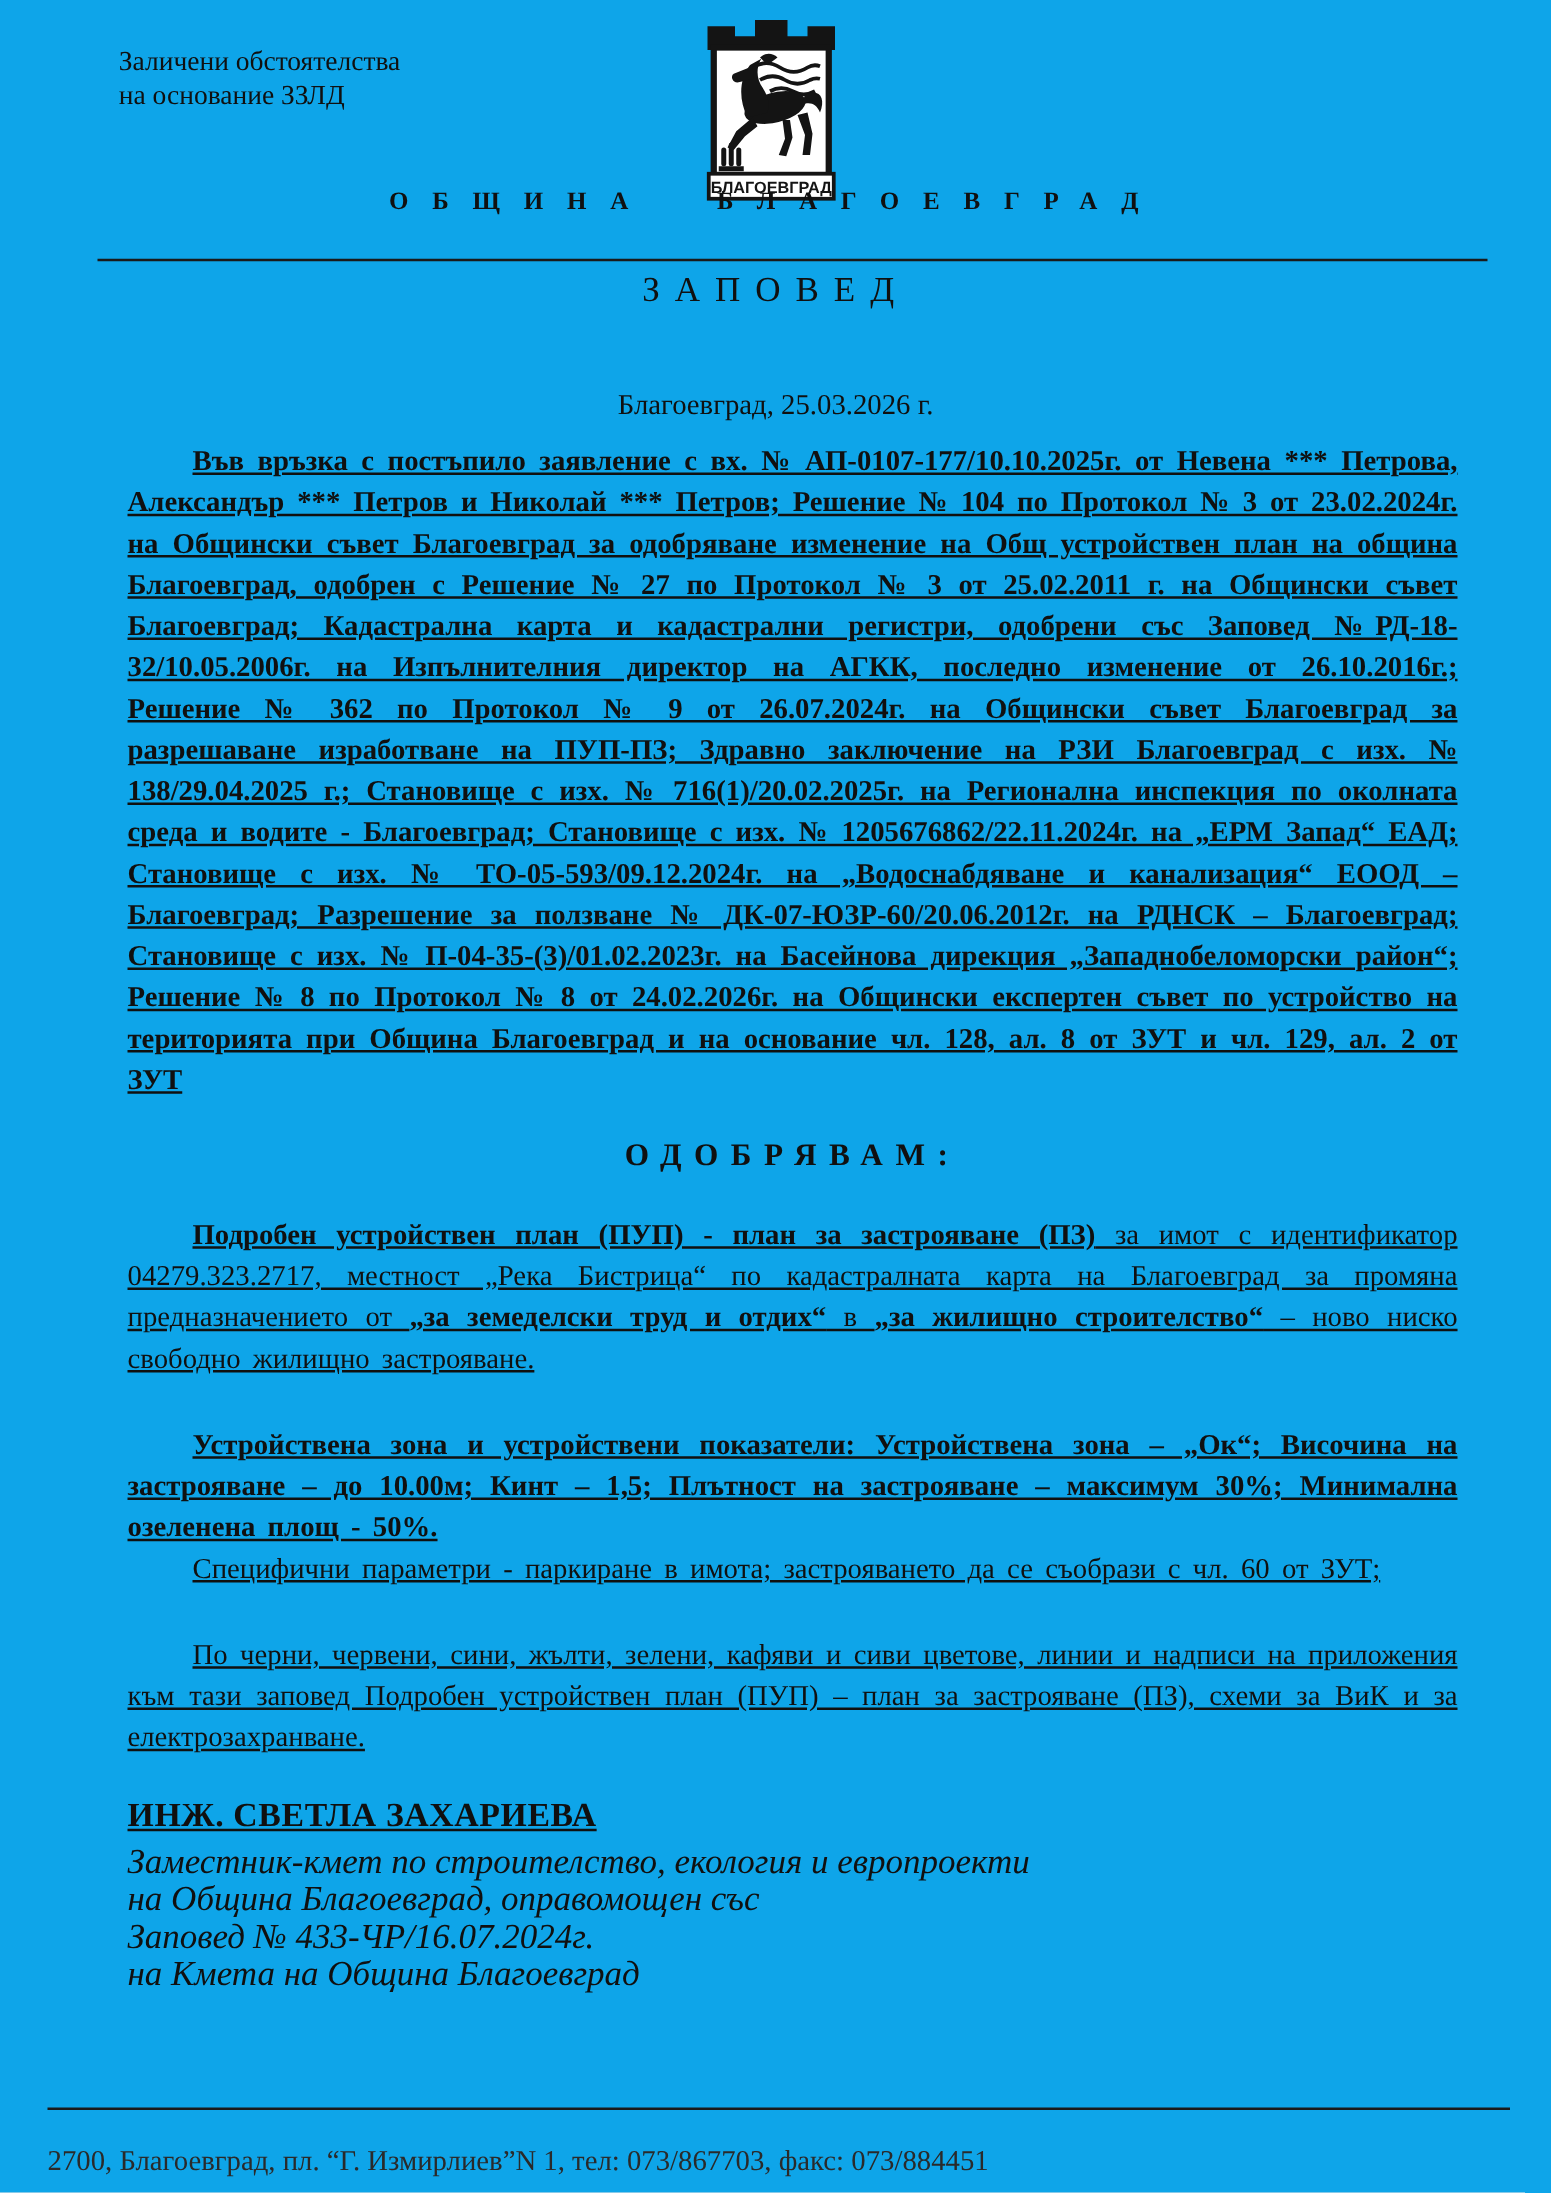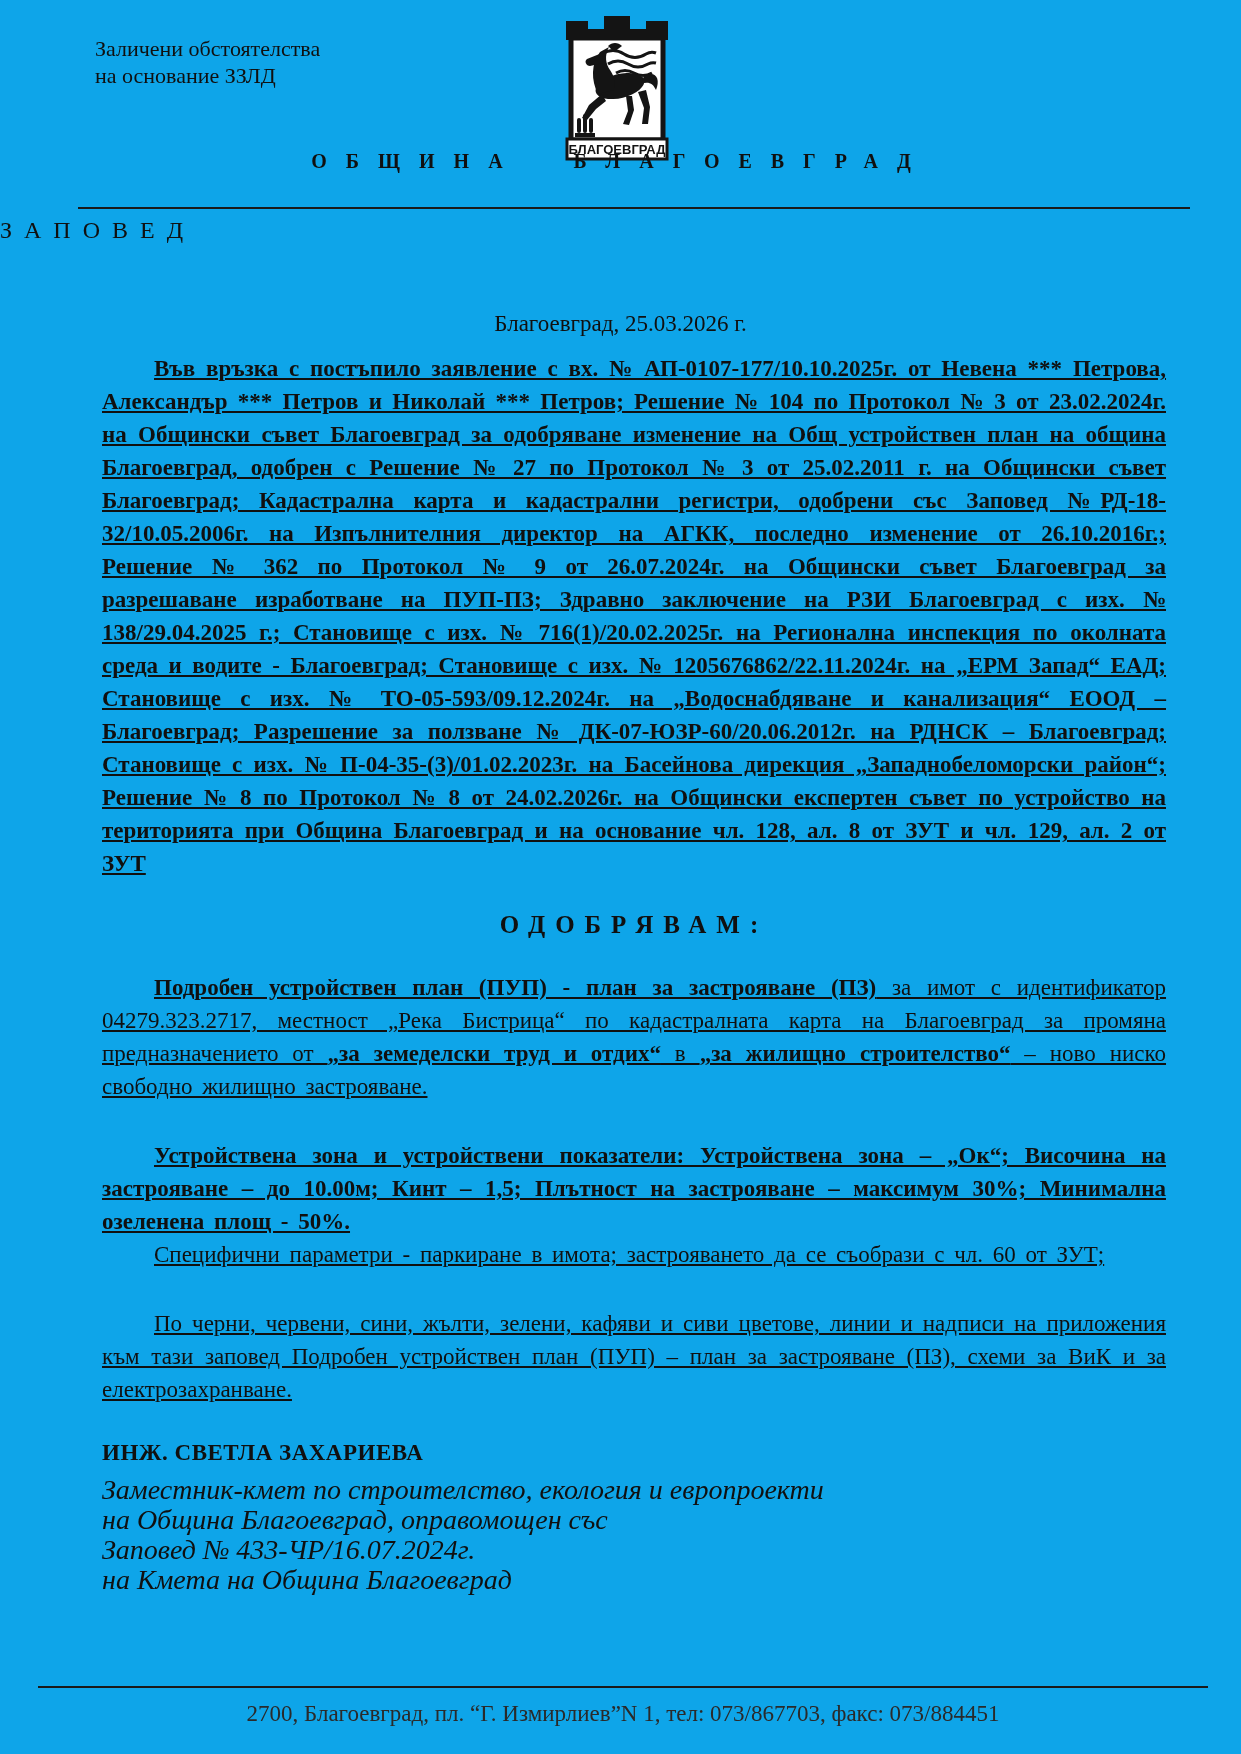--- a/index.html
+++ b/index.html
@@ -24,21 +24,21 @@
     position:absolute;top:150px;left:0;width:100%;
     text-align:center;font-weight:bold;font-size:20px;
     letter-spacing:19px;word-spacing:28px;white-space:nowrap;
   }
   .header-rule{
     position:absolute;top:207px;left:78px;width:1112px;
     border-top:2px solid #1a1a1a;
   }
   .doc-type{
     position:absolute;top:217px;left:0;width:100%;
-    text-align:left;font-size:24px;letter-spacing:12px;white-space:nowrap;
+    text-align:center;font-size:28px;letter-spacing:12px;white-space:nowrap;
   }
   .doc-number{
     position:absolute;top:253px;left:0;width:100%;
     text-align:center;font-size:31px;
   }
   .place-date{
     position:absolute;top:311px;left:0;width:100%;
     text-align:center;font-size:23px;
   }
   
@@ -51,27 +51,27 @@
   }
   .b,.bold{font-weight:bold;}
   .approve{
     margin:28px 0 30px 0;
     text-align:center;font-weight:bold;font-size:25px;letter-spacing:10px;
   }
   .mt36{margin-top:36px !important;}
   .mt40{margin-top:40px !important;}
   
   .signature{margin-top:30px;}
-  .sig-name{font-weight:bold;font-size:23px;letter-spacing:0.5px;margin-bottom:6px;}
+  .sig-name{font-weight:bold;font-size:27px;letter-spacing:0.5px;margin-bottom:6px;text-decoration:underline;}
   .sig-line{font-style:italic;font-size:28px;line-height:30px;}
   
   .footer{
     position:absolute;top:1686px;left:38px;width:1170px;
     border-top:2px solid #1a1a1a;
-    padding-top:13px;text-align:center;font-size:23px;color:#2a2a2a;
+    padding-top:28px;font-size:23px;color:#2a2a2a;
   }
 </style>
 </head>
 <body>
 
 <div class="page">
 
   <div class="disclaimer">
     <div>Заличени обстоятелства</div>
     <div>на основание ЗЗЛД</div>

